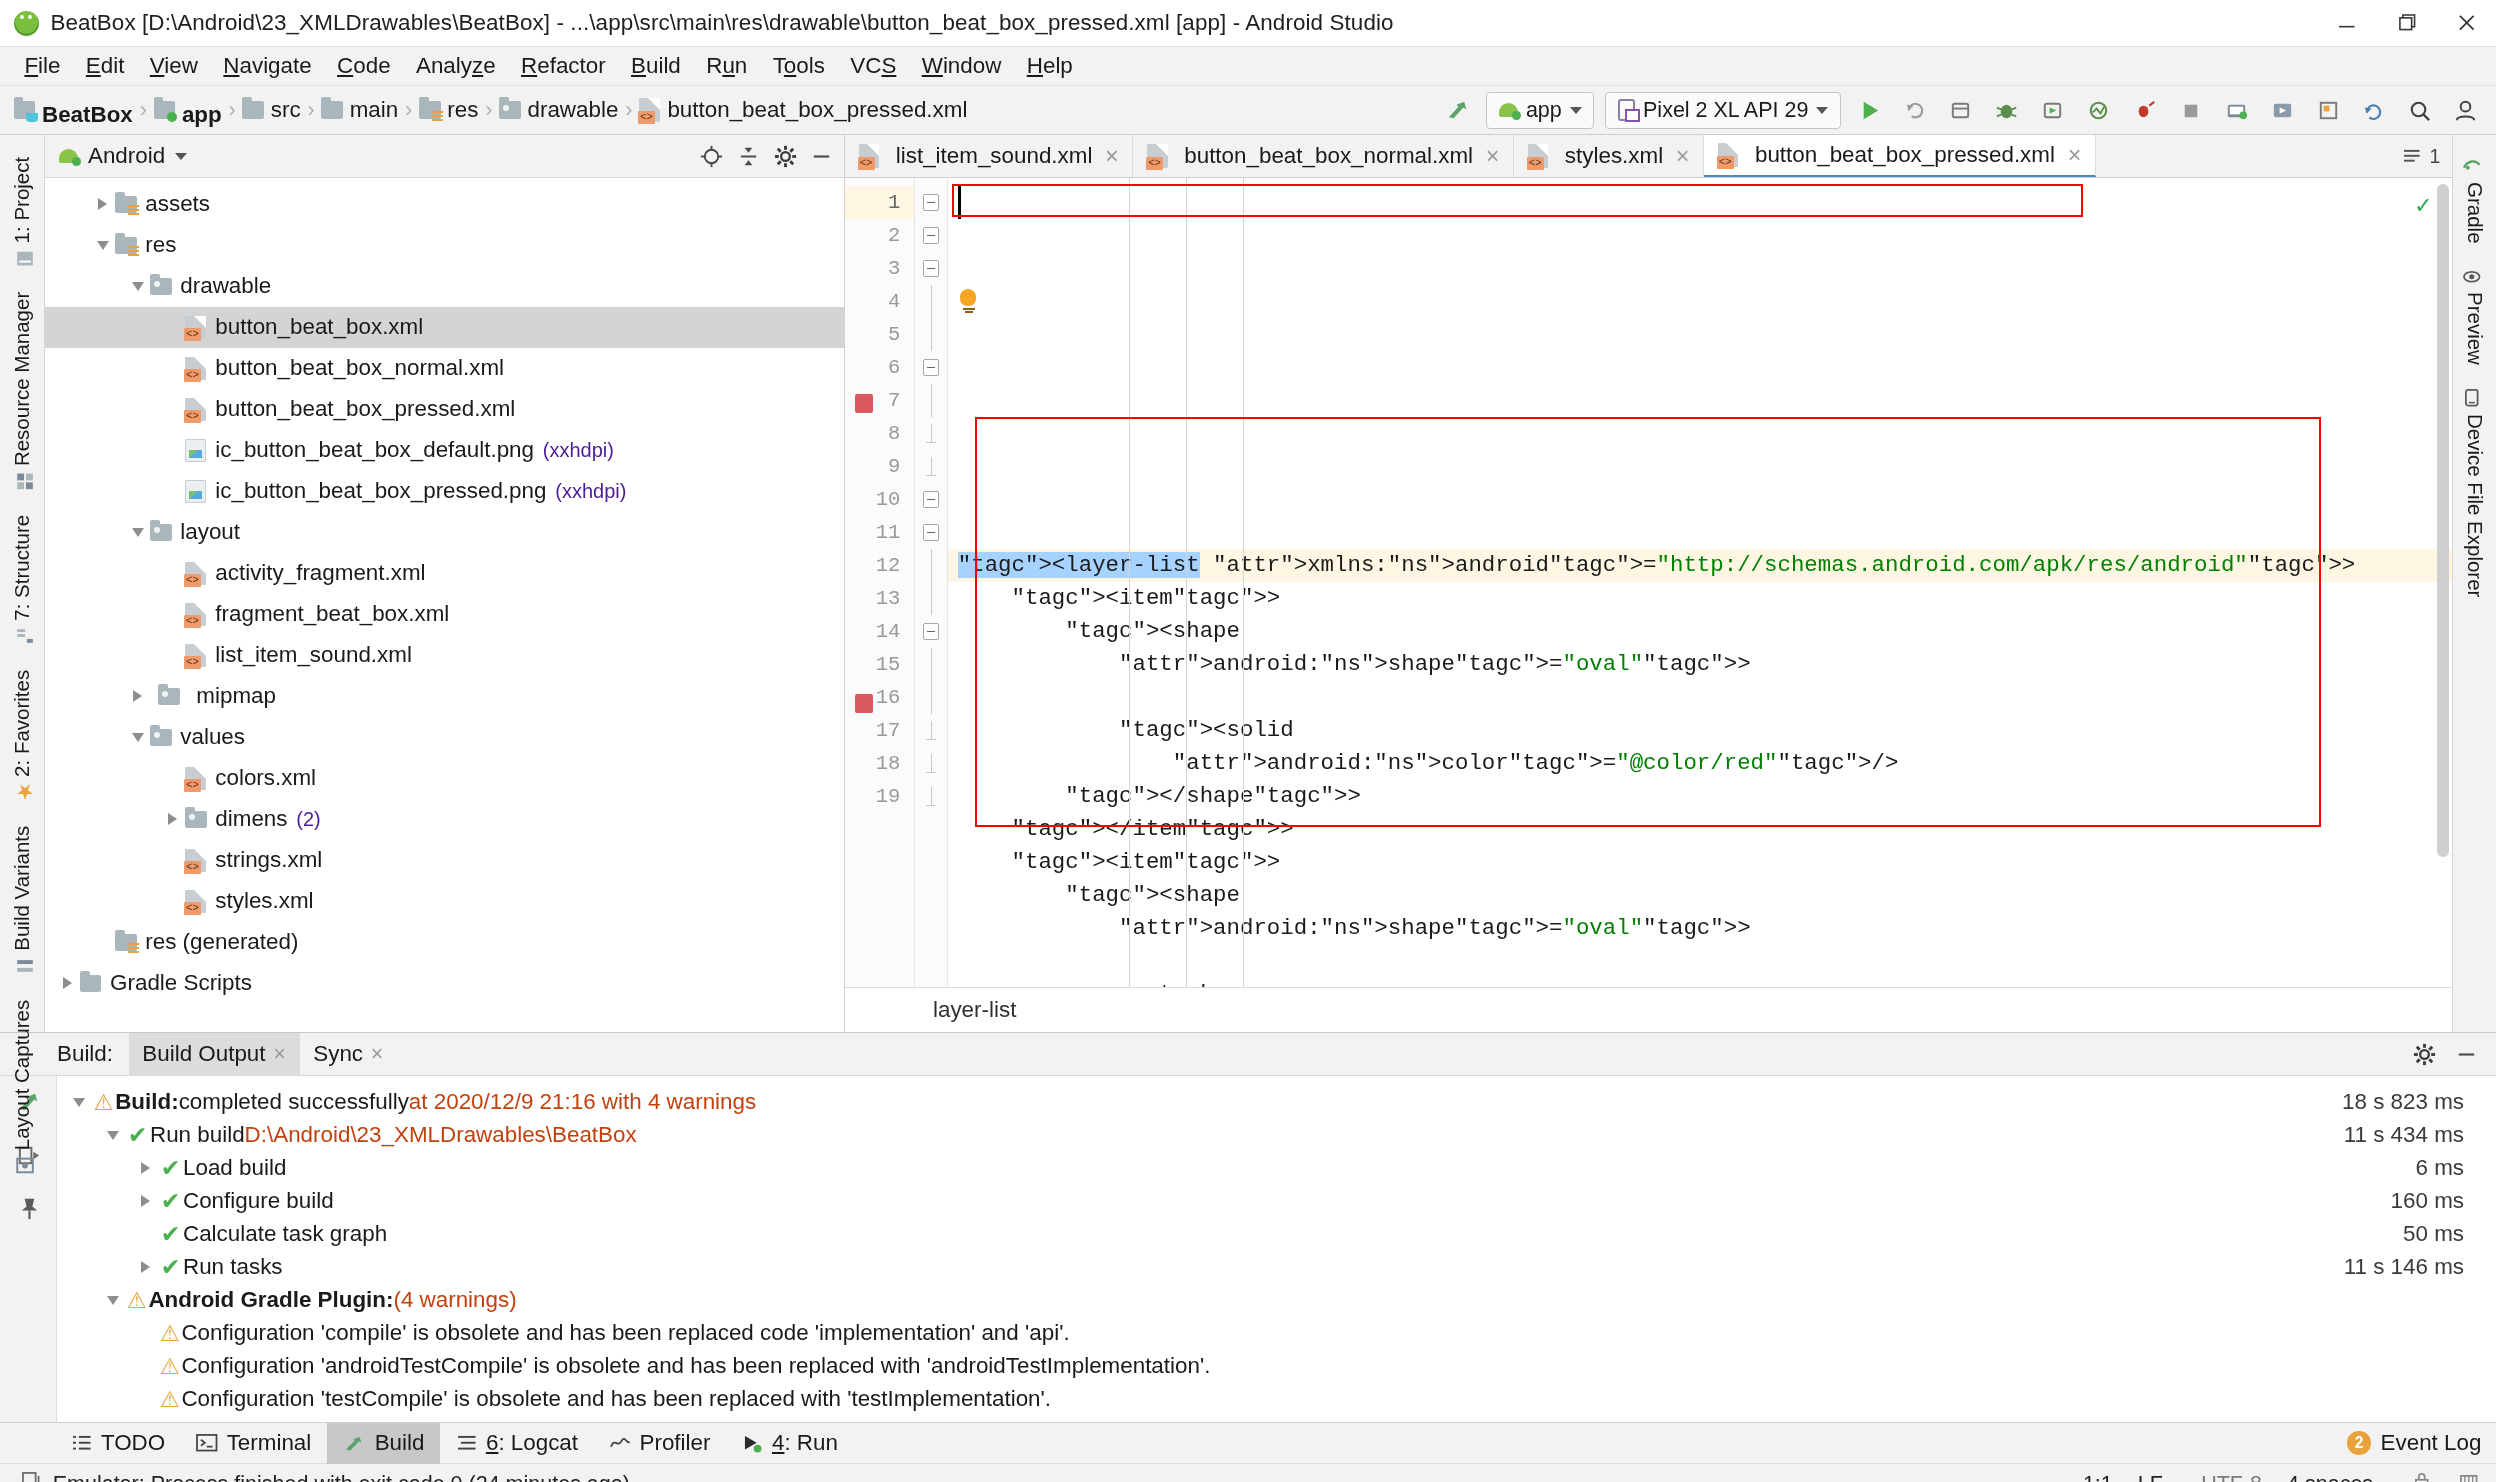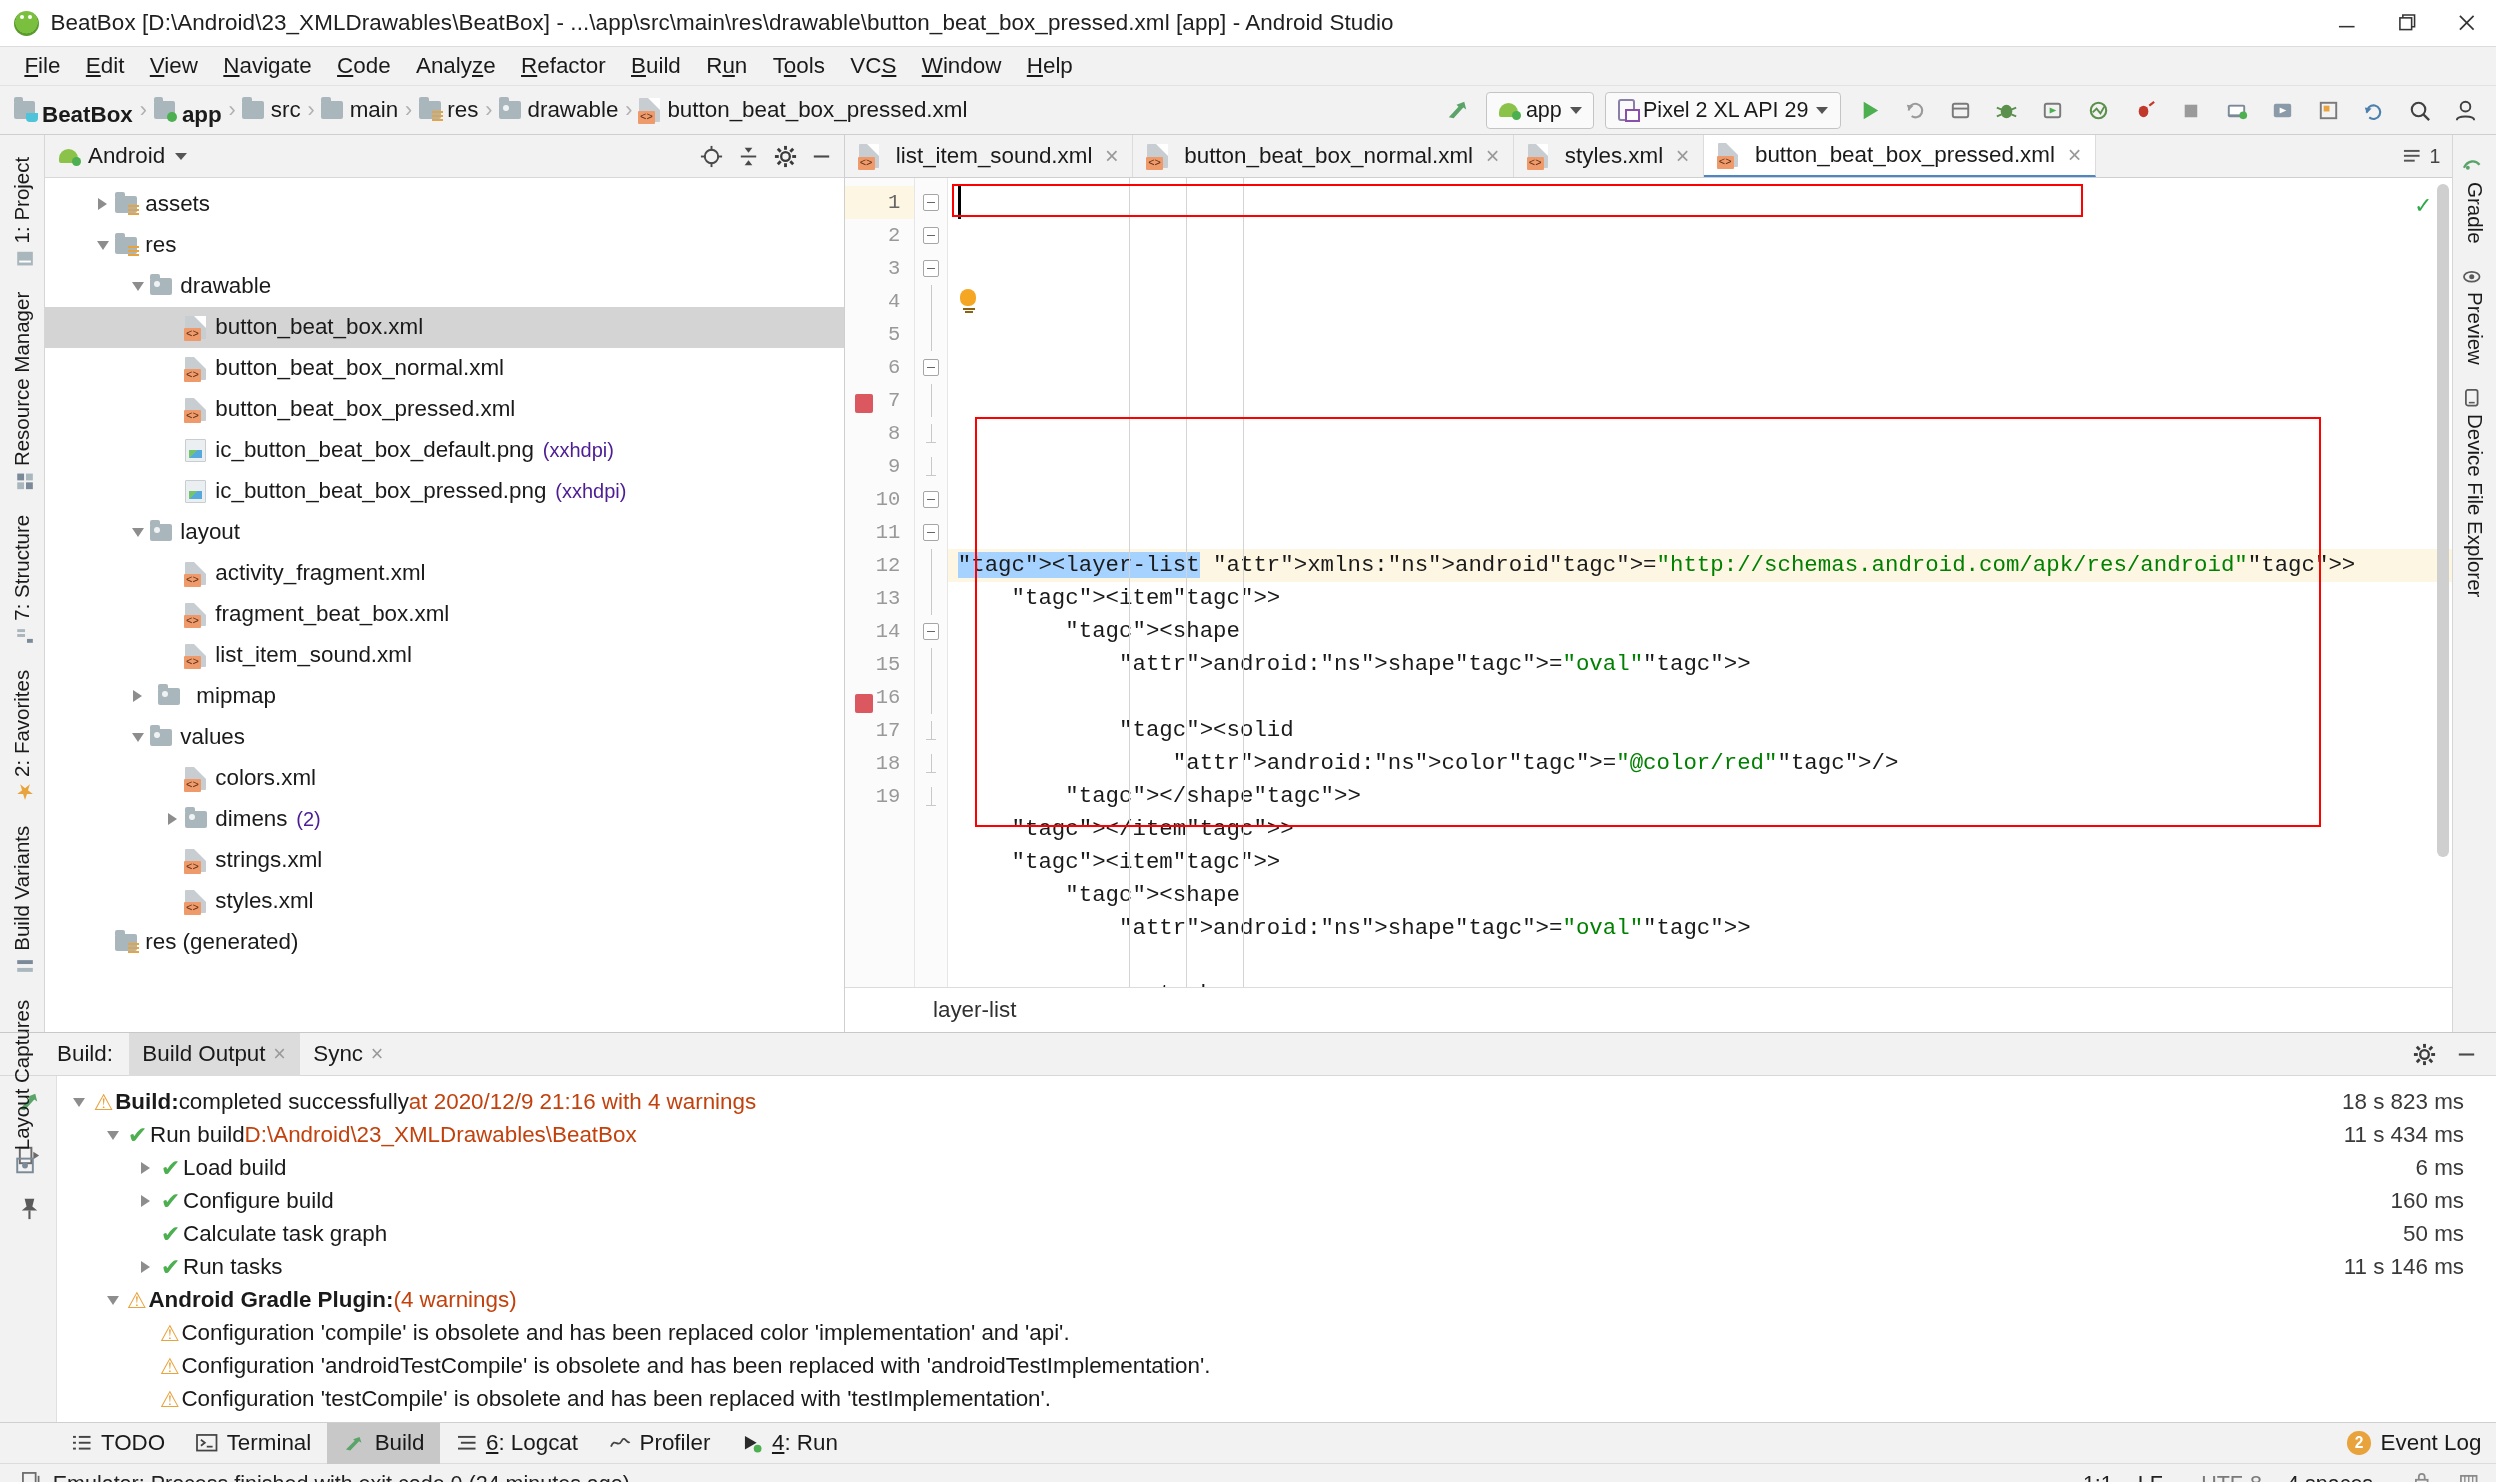--- a/index.html
+++ b/index.html
@@ -660,20 +660,27 @@
         <div class="trow" style="padding-left: 115px;">
           <span class="tw"></span>
           <span class="xml-ic"></span>
           <span class="tlabel">styles.xml</span>
         </div>
         <div class="trow" style="padding-left: 45px;">
           <span class="tw"></span>
           <span class="folder-ic lines"></span>
           <span class="tlabel">res (generated)</span>
         </div>
+        <div class="trow" style="padding-left: 9.8px;">
+          <span class="tw">
+            <span class="arrow-r"></span>
+          </span>
+          <span class="folder-ic"></span>
+          <span class="tlabel">Gradle Scripts</span>
+        </div>
       </div>
   </div>
 
   <div class="editor">
     <div class="tabbar" id="tabbar">
       <div class="tab">
           <span class="xml-ic"></span>
           <span>list_item_sound.xml</span>
           <span class="tabx">×</span>
         </div>
@@ -940,21 +947,21 @@
           <span class="twist">
             <span class="arrow-d"></span>
           </span>
           <span class="warn">⚠</span>
           <span class="bold">Android Gradle Plugin:</span>
           <span class="muted"> (4 warnings)</span>
         </div>
         <div class="brow" style="padding-left: 76px;">
           <span class="twist"></span>
           <span class="warn">⚠</span>
-          <span>Configuration 'compile' is obsolete and has been replaced color 'implementation' and 'api'.</span>
+          <span>Configuration 'compile' is obsolete and has been replaced code 'implementation' and 'api'.</span>
         </div>
         <div class="brow" style="padding-left: 76px;">
           <span class="twist"></span>
           <span class="warn">⚠</span>
           <span>Configuration 'androidTestCompile' is obsolete and has been replaced with 'androidTestImplementation'.</span>
         </div>
         <div class="brow" style="padding-left: 76px;">
           <span class="twist"></span>
           <span class="warn">⚠</span>
           <span>Configuration 'testCompile' is obsolete and has been replaced with 'testImplementation'.</span>

